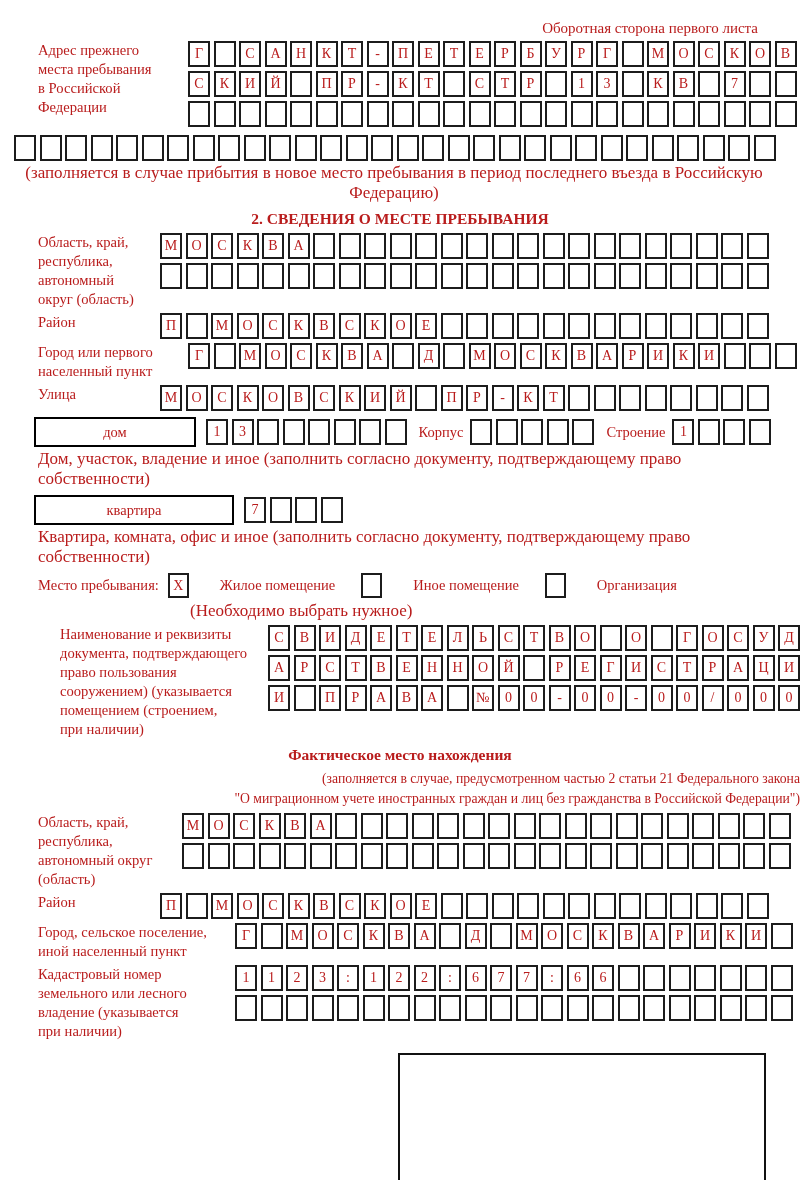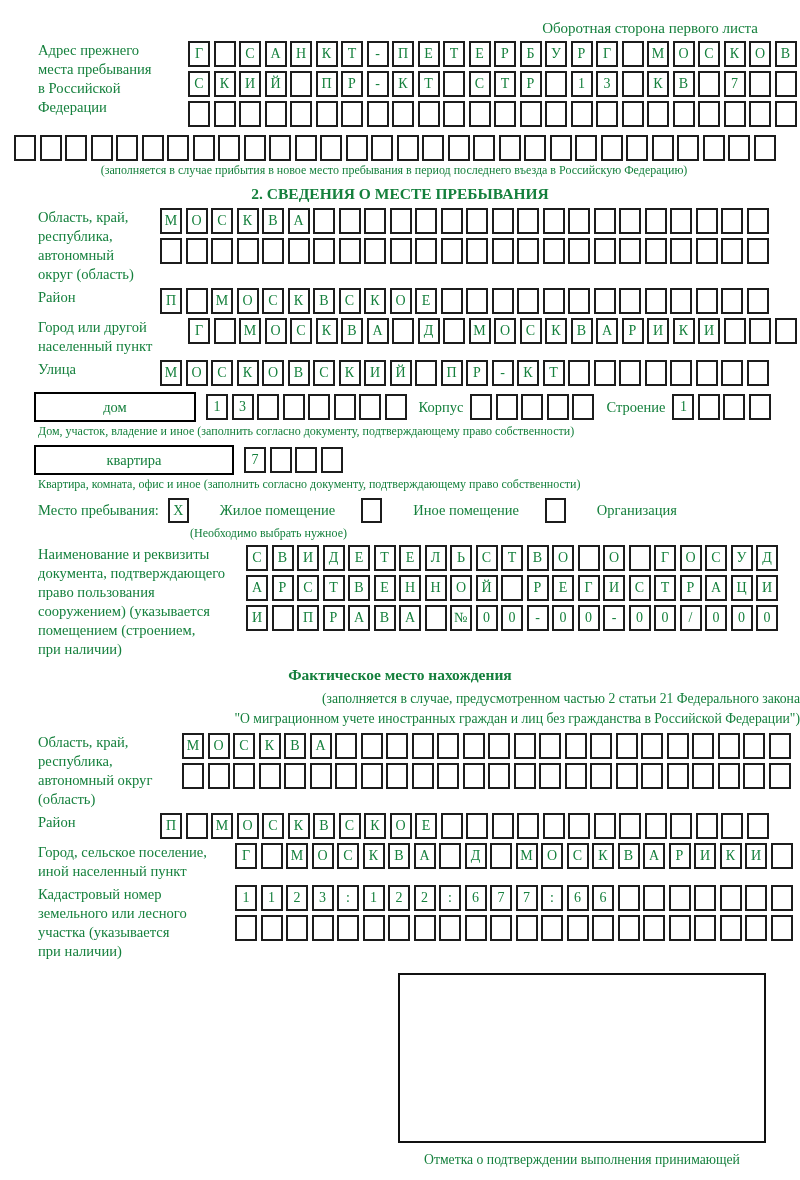--- a/index.html
+++ b/index.html
@@ -1,32 +1,32 @@
 <!DOCTYPE html>
 <html><head>
 <meta charset="utf-8">
 <style>
   html,body { margin:0; padding:0; background:#fff; }
   .page {
     position:relative; width:800px; height:1180px; overflow:hidden;
-    font-family:"Liberation Serif", serif; color:#15803d; background:#fff;
+    font-family:"Liberation Serif", serif; color:#b91c1c; background:#fff;
   }
   .top-note { text-align:right; padding:20px 42px 0 0; font-size:15px; }
   .frow { display:flex; align-items:flex-start; margin-left:38px; margin-top:4px; }
   .rows > .cells { margin-bottom:4px; }
   .cells { display:flex; column-gap:3.5px; }
   .cell {
     box-sizing:border-box; flex:0 0 22px; width:22px; height:26px;
     border:2px solid #1c1c1c; display:flex; align-items:center; justify-content:center;
     font-size:14px; line-height:1; background:#fff;
   }
   .fullrow { margin-left:14px; margin-top:4px; }
   .lbl { font-size:14.6px; line-height:19px; flex:0 0 auto; }
-  .w150 { width:150px; } .w122 { width:122px; } .w144 { width:144px; } .w197 { width:197px; } .w208 { width:208px; }
-  .note { font-size:12px; margin:2px 12px 2px 38px; }
+  .w150 { width:150px; } .w122 { width:122px; } .w144 { width:144px; } .w197 { width:197px; } .w208 { width:208px;margin-left:22px; }
+  .note { font-size:17px; margin:2px 12px 2px 38px; }
   .center { text-align:center; margin-left:0; }
   .sec-title { font-size:15.5px; font-weight:bold; text-align:center; margin:7px 0 5px 0; }
   .notelines { text-align:right; font-size:13.7px; line-height:20px; }
   .house-row { display:flex; align-items:center; margin:6px 0 2px 34px; }
   .widebox {
     box-sizing:border-box; border:2px solid #000000; height:30px;
     display:flex; align-items:center; justify-content:center; font-size:14.5px;
   }
   .wb160 { width:162px; margin-right:10px; }
   .wb200 { width:200px; margin-right:10px; }
@@ -264,21 +264,21 @@
         <div class="cell"></div>
         <div class="cell"></div>
         <div class="cell"></div>
         <div class="cell"></div>
         <div class="cell"></div>
       </div>
   </div>
 
   <div class="frow">
     <div class="lbl w150">
-        <div class="lline">Город или другой</div>
+        <div class="lline">Город или первого</div>
         <div class="lline">населенный пункт</div>
       </div>
     <div class="cells">
         <div class="cell">Г</div>
         <div class="cell"></div>
         <div class="cell">М</div>
         <div class="cell">О</div>
         <div class="cell">С</div>
         <div class="cell">К</div>
         <div class="cell">В</div>
@@ -593,21 +593,21 @@
         <div class="cell">К</div>
         <div class="cell">И</div>
         <div class="cell"></div>
       </div>
   </div>
 
   <div class="frow">
     <div class="lbl w197">
         <div class="lline">Кадастровый номер</div>
         <div class="lline">земельного или лесного</div>
-        <div class="lline">участка (указывается</div>
+        <div class="lline">владение (указывается</div>
         <div class="lline">при наличии)</div>
       </div>
     <div class="rows">
       <div class="cells">
           <div class="cell">1</div>
           <div class="cell">1</div>
           <div class="cell">2</div>
           <div class="cell">3</div>
           <div class="cell">:</div>
           <div class="cell">1</div>

